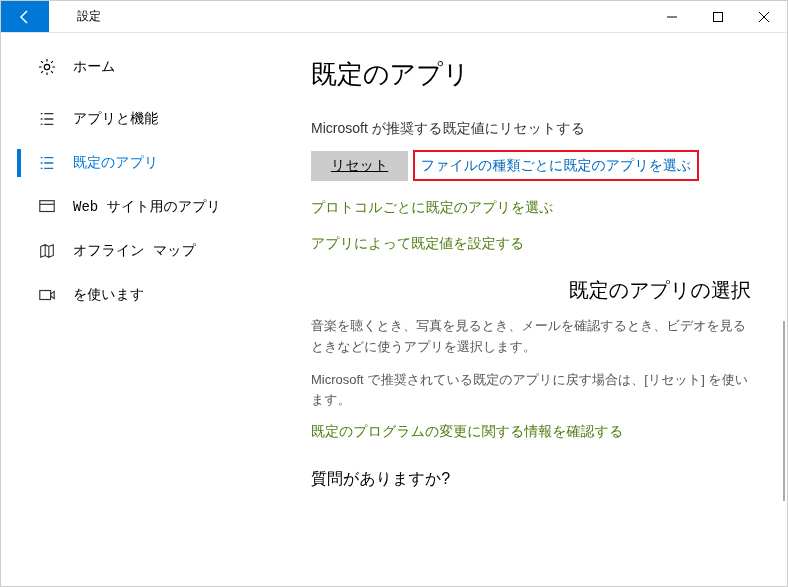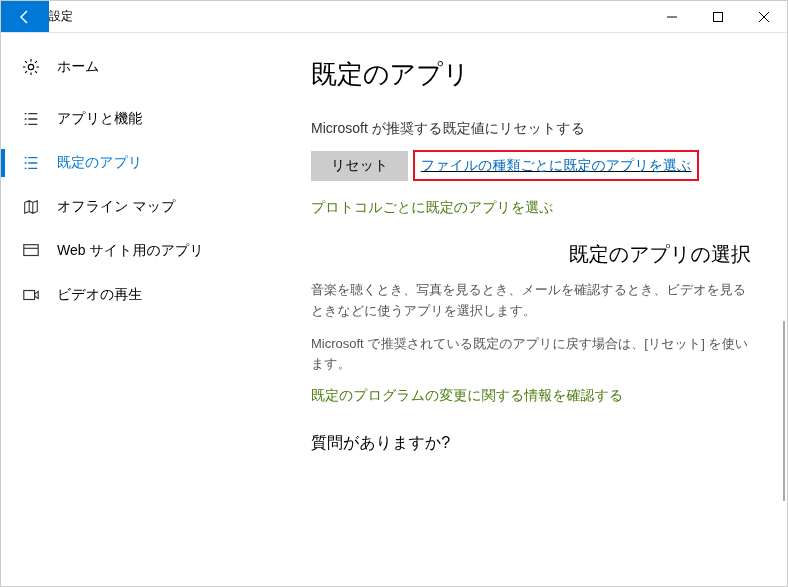--- a/index.html
+++ b/index.html
@@ -1,44 +1,44 @@
 <!DOCTYPE html>
 <html><head>
 <meta charset="utf-8">
 <style>
 * { margin: 0; padding: 0; box-sizing: border-box; font-family: "Yu Gothic UI", "Meiryo", sans-serif; }
 body { background: #fff; width: 788px; height: 587px; overflow: hidden; position: relative; border: 1px solid #ccc; }
 .titlebar { height: 32px; display: flex; align-items: stretch; border-bottom: 1px solid #e5e5e5; }
 .back-btn { width: 48px; background: #0078d7; display: flex; align-items: center; justify-content: center; color: #fff; cursor: pointer; }
 .back-btn svg { width: 16px; height: 16px; }
-.title-text { flex: 1; display: flex; align-items: center; padding-left: 0; font-size: 12px; color: #000; }
+.title-text { flex: 1; display: flex; align-items: center; padding-left: 28px; font-size: 12px; color: #000; }
 .win-controls { display: flex; }
 .win-btn { width: 46px; display: flex; align-items: center; justify-content: center; cursor: pointer; }
 .win-btn svg { width: 10px; height: 10px; }
 .content { display: flex; height: calc(100% - 32px); }
-.sidebar { width: 310px; padding: 16px 0 0 0; }
+.sidebar { width: 310px; padding: 16px 0 0 16px; }
 .home-row { display: flex; align-items: center; padding: 8px 20px; margin-bottom: 12px; cursor: pointer; }
 .home-row .icon { width: 20px; height: 20px; margin-right: 16px; display: flex; align-items: center; justify-content: center; }
 .home-row span.label { font-size: 14px; color: #000; }
 .search-box { margin: 0 18px 20px 18px; height: 34px; border: 1px solid #999; display: flex; align-items: center; padding: 0 8px; }
 .search-box input { flex: 1; border: none; outline: none; font-size: 14px; color: #666; background: transparent; }
 .search-box .sicon { width: 16px; height: 16px; color: #333; }
 .section-label { padding: 8px 20px; font-size: 13px; color: #666; }
 .nav-item { display: flex; align-items: center; padding: 12px 20px; cursor: pointer; position: relative; }
 .nav-item .icon { width: 20px; height: 20px; margin-right: 16px; display: flex; align-items: center; justify-content: center; color: #333; }
-.nav-item .label { font-size: 14px; color: #000; }
+.nav-item .label { font-size: 14px; color: #000; font-family: Liberation Mono, monospace; }
 .nav-item.active .label { color: #0078d7; }
 .nav-item.active .icon { color: #0078d7; }
 .nav-item.active::before { content: ""; position: absolute; left: 0; top: 8px; bottom: 8px; width: 4px; background: #0078d7; }
 .main { flex: 1; padding: 24px 36px 0 0; overflow-y: auto; position: relative; }
 .main h1 { font-size: 26px; font-weight: 400; margin-bottom: 28px; }
 .subtext { font-size: 14px; color: #333; margin-bottom: 12px; }
-.reset-btn { padding: 6px 20px; background: #ccc; border: none; font-size: 14px; cursor: pointer; margin-bottom: 12px; }
+.reset-btn { padding: 6px 20px; background: #ccc; border: none; font-size: 14px; cursor: pointer; margin-bottom: 12px; text-decoration: underline; }
 .link-row { display: block; font-size: 14px; color: #4d7c0f; margin-bottom: 18px; cursor: pointer; }
-.link-highlight { border: 2px solid #e81123; padding: 4px 6px; display: inline-block; margin-bottom: 18px; text-decoration: underline; }
+.link-highlight { border: 2px solid #e81123; padding: 4px 6px; display: inline-block; margin-bottom: 18px; }
 .link-highlight a { color: #0067c0; font-size: 14px; cursor: pointer; }
 .section2 { margin-top: 24px; }
 .section2 h2 { font-size: 20px; font-weight: 400; margin-bottom: 12px; text-align: right; }
 .section2 p { font-size: 13px; color: #555; line-height: 1.6; margin-bottom: 12px; }
 .section2 h3 { font-size: 16px; font-weight: 400; margin-top: 28px; }
 .scroll-indicator { position: absolute; right: 2px; top: 320px; width: 2px; height: 180px; background: #aaa; }
 </style>
 </head>
 <body>
 
@@ -92,54 +92,55 @@
       <span class="icon">
           <svg viewBox="0 0 20 20" width="18" height="18">
             <path d="M3 4h2M7 4h10M3 10h2M7 10h10M3 16h2M7 16h10" stroke="currentColor" stroke-width="1.5"></path>
           </svg>
         </span>
       <span class="label">既定のアプリ</span>
     </div>
     <div class="nav-item">
       <span class="icon">
           <svg viewBox="0 0 20 20" width="18" height="18">
-            <path d="M3 5l5-2 4 2 5-2v12l-5 2-4-2-5 2V5z M8 3v12 M12 5v12" stroke="currentColor" stroke-width="1.2" fill="none"></path>
-          </svg>
-        </span>
-      <span class="label">オフライン マップ</span>
-    </div>
-    <div class="nav-item">
-      <span class="icon">
-          <svg viewBox="0 0 20 20" width="18" height="18">
             <rect x="2" y="3" width="16" height="12" stroke="currentColor" stroke-width="1.3" fill="none"></rect>
             <path d="M2 7h16" stroke="currentColor" stroke-width="1.3"></path>
           </svg>
         </span>
       <span class="label">Web サイト用のアプリ</span>
     </div>
     <div class="nav-item">
       <span class="icon">
           <svg viewBox="0 0 20 20" width="18" height="18">
+            <path d="M3 5l5-2 4 2 5-2v12l-5 2-4-2-5 2V5z M8 3v12 M12 5v12" stroke="currentColor" stroke-width="1.2" fill="none"></path>
+          </svg>
+        </span>
+      <span class="label">オフライン マップ</span>
+    </div>
+    <div class="nav-item">
+      <span class="icon">
+          <svg viewBox="0 0 20 20" width="18" height="18">
             <rect x="2" y="5" width="12" height="10" stroke="currentColor" stroke-width="1.3" fill="none"></rect>
             <path d="M14 9l4-3v8l-4-3z" stroke="currentColor" stroke-width="1.3" fill="none"></path>
           </svg>
         </span>
-      <span class="label">ビデオの再生</span>
+      <span class="label">を使います</span>
     </div>
   </div>
 
   <div class="main">
     <h1>既定のアプリ</h1>
     <div class="subtext">Microsoft が推奨する既定値にリセットする</div>
     <button class="reset-btn">リセット</button>
 
     <div class="link-highlight">
       <a>ファイルの種類ごとに既定のアプリを選ぶ</a>
     </div>
     <a class="link-row">プロトコルごとに既定のアプリを選ぶ</a>
+    <a class="link-row">アプリによって既定値を設定する</a>
 
     <div class="section2">
       <h2>既定のアプリの選択</h2>
       <p>音楽を聴くとき、写真を見るとき、メールを確認するとき、ビデオを見るときなどに使うアプリを選択します。</p>
       <p>Microsoft で推奨されている既定のアプリに戻す場合は、[リセット] を使います。</p>
       <a class="link-row">既定のプログラムの変更に関する情報を確認する</a>
       <h3>質問がありますか?</h3>
     </div>
 
     

